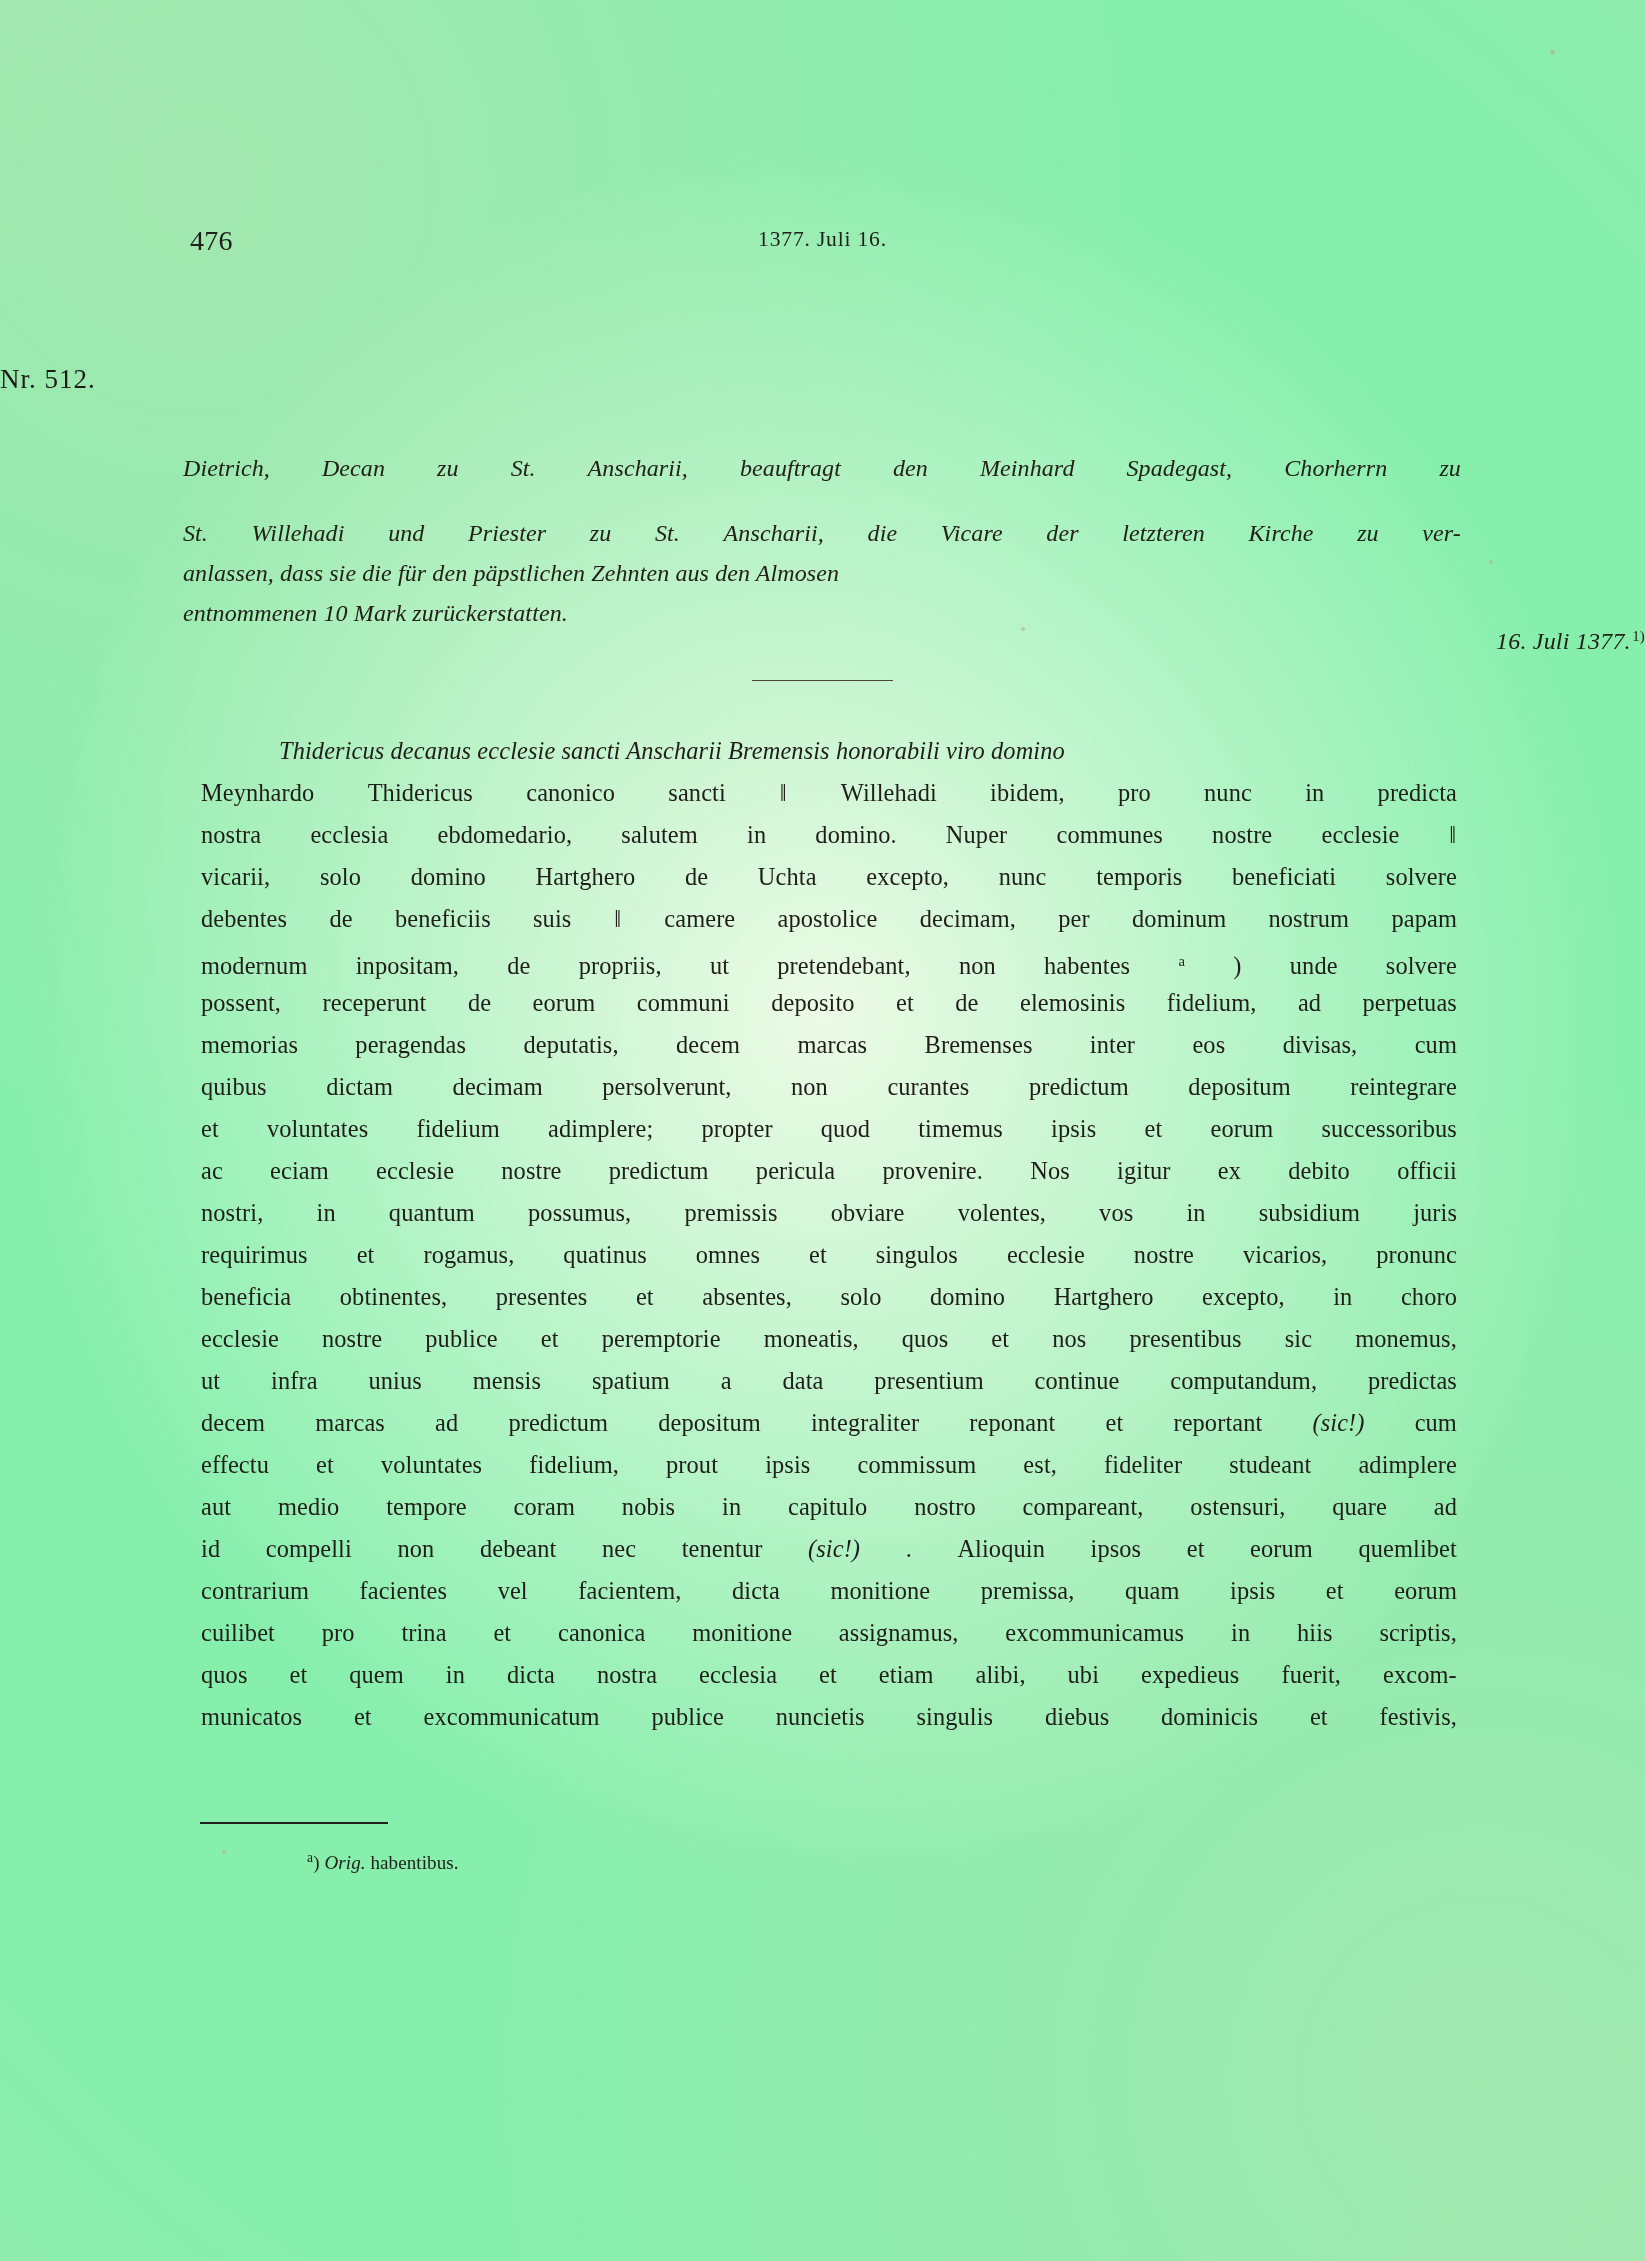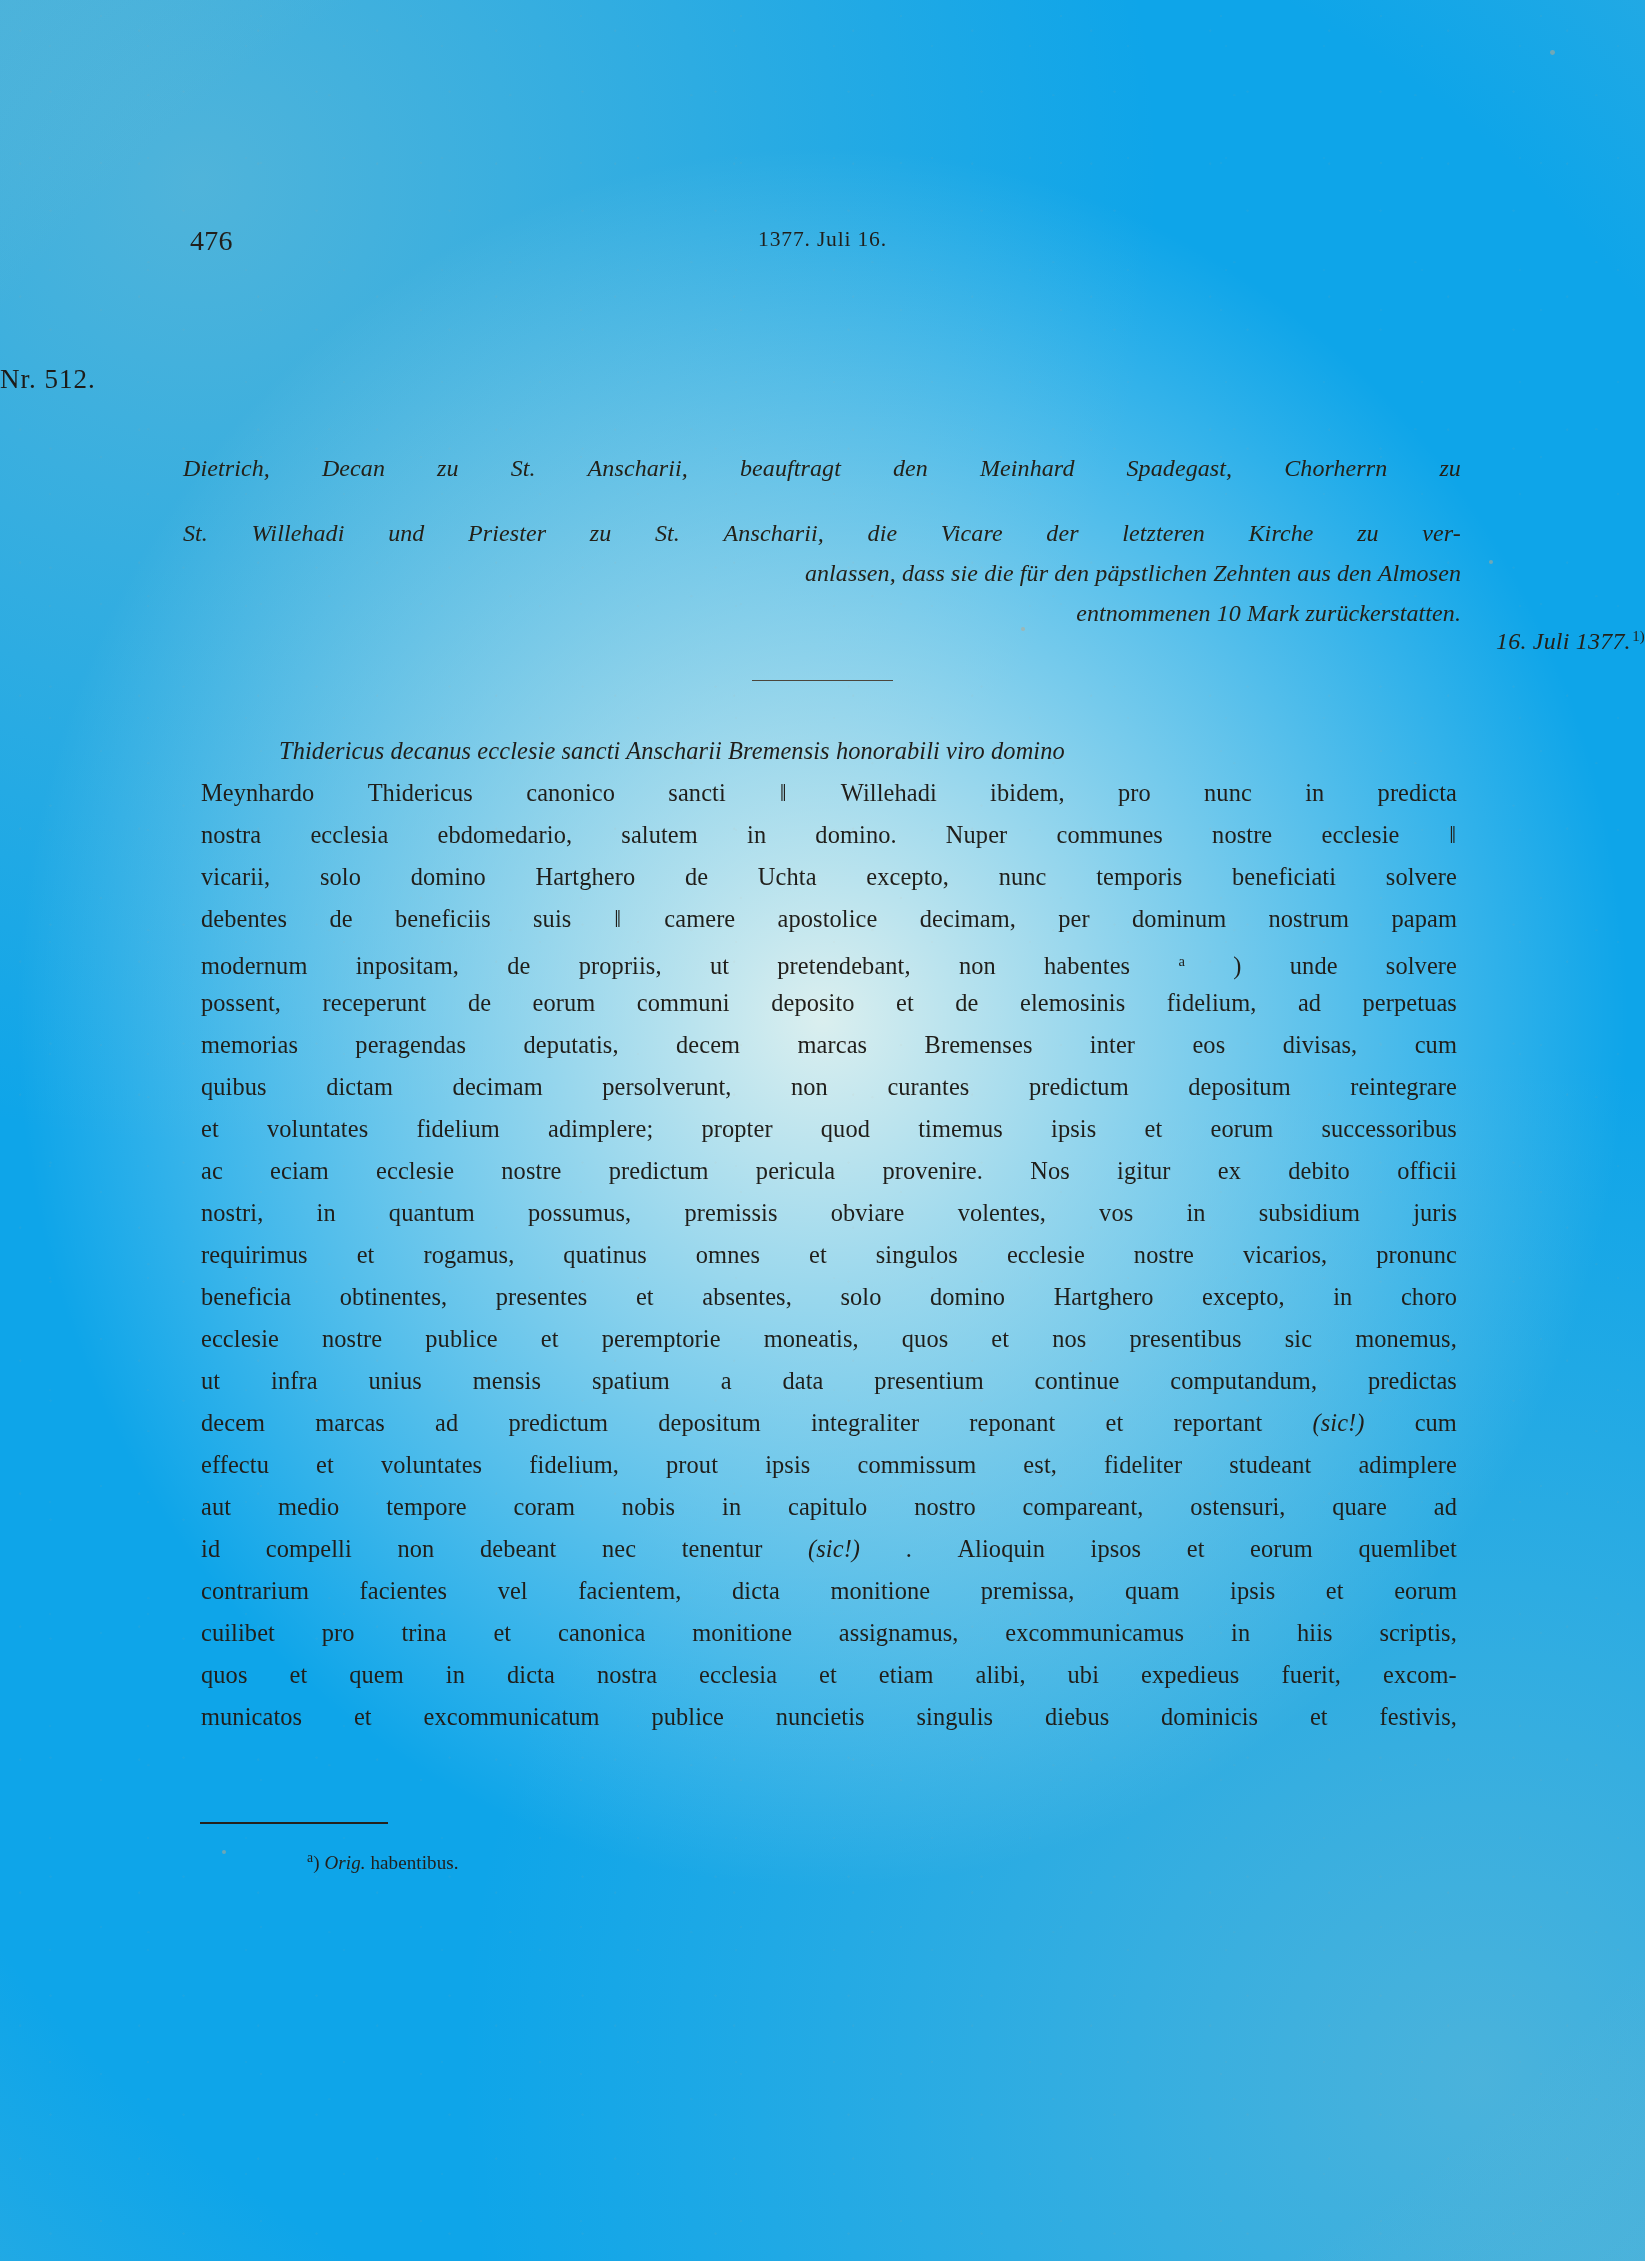--- a/index.html
+++ b/index.html
@@ -5,21 +5,21 @@
   html, body {
     margin: 0;
     padding: 0;
     background: #ffffff;
   }
 
   .page {
     position: relative;
     width: 1645px;
     height: 2261px;
-    background: #0ea5e9;
+    background: #86efac;
     overflow: hidden;
     font-family: "Liberation Serif", serif;
     color: #22201c;
   }
 
   
   .page::before {
     content: "";
     position: absolute;
     inset: 0;
@@ -94,21 +94,21 @@
     line-height: 40px;
     color: #232119;
     letter-spacing: 0.1px;
   }
   .abstract .ln { display: block; white-space: nowrap; }
   .abstract .ln.just {
     display: flex;
     justify-content: space-between;
     margin-top: 25px;
   }
-  .abstract .ln.ctr { text-align: right; }
+  .abstract .ln.ctr { text-align: left; }
 
   .dateline {
     position: absolute;
     left: 0;
     right: 0;
     top: 628px;
     text-align: right;
     font-style: italic;
     font-size: 24px;
     color: #232119;

